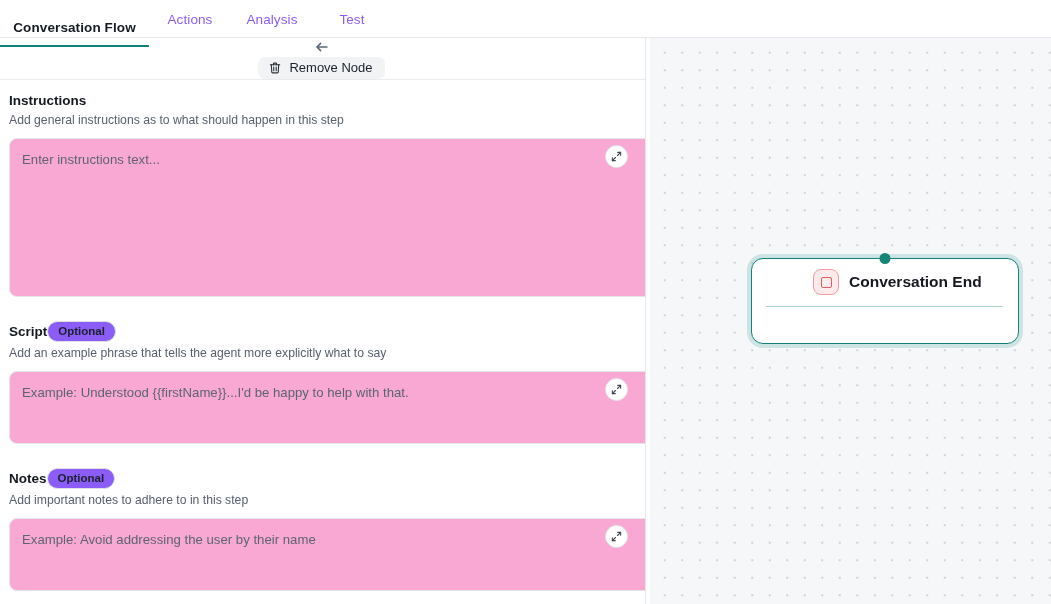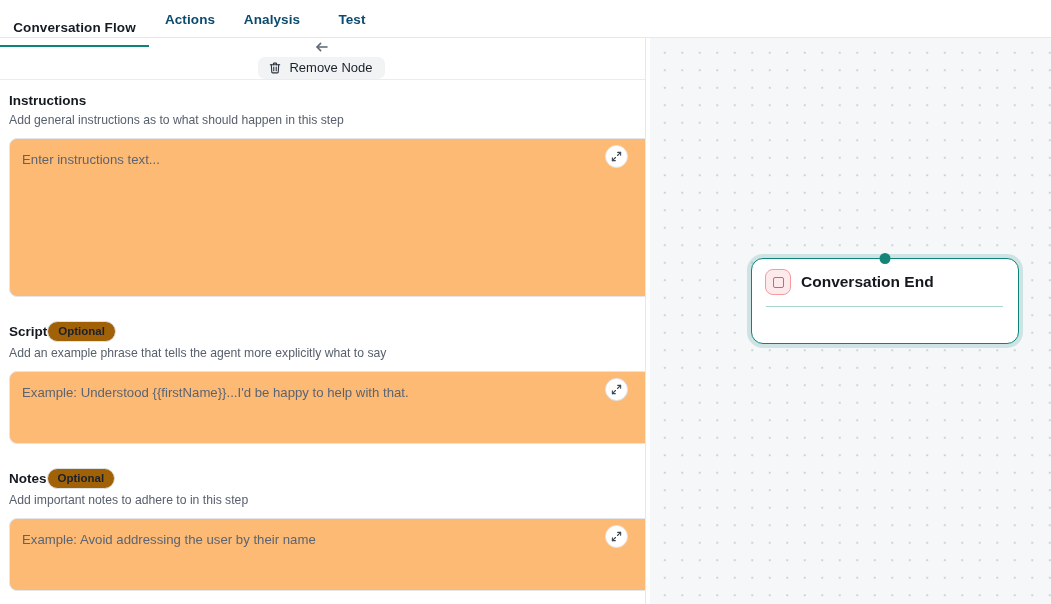--- a/index.html
+++ b/index.html
@@ -34,28 +34,27 @@
     z-index: 5;
   }
   .tab {
     position: relative;
     display: flex;
     align-items: center;
     justify-content: center;
     height: 38px;
     padding: 0 0;
     font-size: 13.5px;
-    color: #0c4a6e;
+    color: #8b5cf6;
     letter-spacing: 0.1px;
     cursor: pointer;
     user-select: none;
     background: transparent;
     border: none;
     font-family: "Liberation Sans", sans-serif;
-    font-weight: bold;
   }
   .tab-0 { width: 149px; }
   .tab-1 { width: 82px; }
   .tab-2 { width: 78px; }
   .tab-3 { width: 82px; }
   .tab-4 { width: 98px; }
   .tab.active {
     color: #151b23;
     font-weight: bold;
     margin-top: 8px;
@@ -137,41 +136,41 @@
     display: inline-flex;
     align-items: center;
     justify-content: center;
     height: 21px;
     padding: 0 10px;
     border: 1px solid #dfe2e7;
     border-radius: 11px;
     font-size: 11.5px;
     font-weight: bold;
     color: #1b212b;
-    background: #a16207;
+    background: #8b5cf6;
     line-height: 1;
     white-space: nowrap;
   }
   .field-desc {
     font-size: 12.2px;
     color: #58606d;
     line-height: 15px;
     margin-top: 4px;
   }
 
   .textarea-wrap {
     position: relative;
     margin-top: 10px;
   }
   .ta {
     width: 728px;
     display: block;
     border: 1px solid #e3e5e9;
     border-radius: 8px;
-    background: #fdba74;
+    background: #f9a8d4;
     font-family: "Liberation Sans", sans-serif;
     font-size: 13.2px;
     color: #4d5564;
     padding: 12px 42px 12px 12px;
     resize: vertical;
     outline: none;
     line-height: 18px;
   }
   .ta::placeholder { color: #5c6472; opacity: 1; }
   .ta-instructions { height: 159px; }
@@ -225,20 +224,21 @@
     transform: translateX(-50%);
     width: 11px; height: 11px;
     border-radius: 50%;
     background: #15857a;
     cursor: crosshair;
   }
   .node-head {
     display: flex;
     align-items: center;
     gap: 10px;
+    margin-left: 48px;
   }
   .node-icon {
     width: 26px; height: 26px;
     border-radius: 8px;
     border: 1.6px solid #f59aa0;
     background: #fdebec;
     display: flex;
     align-items: center;
     justify-content: center;
     flex: none;

